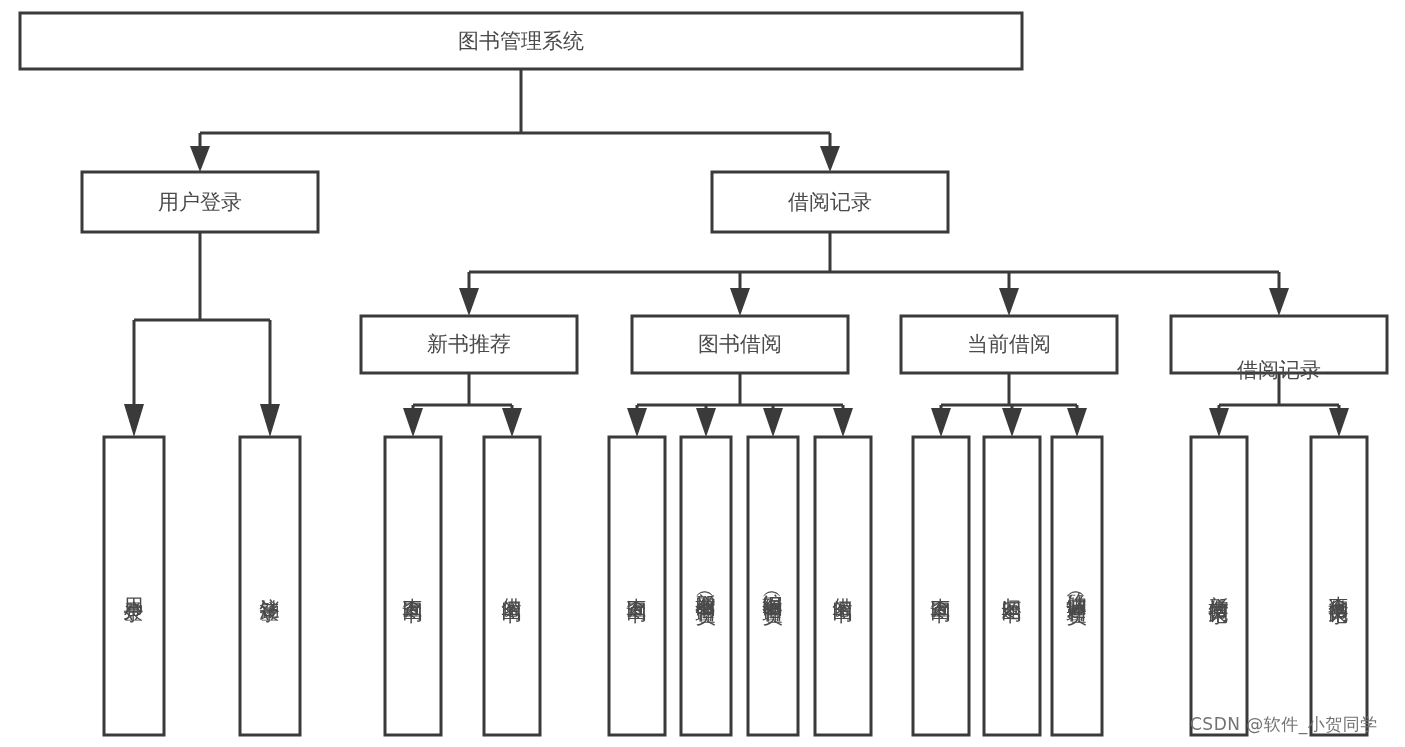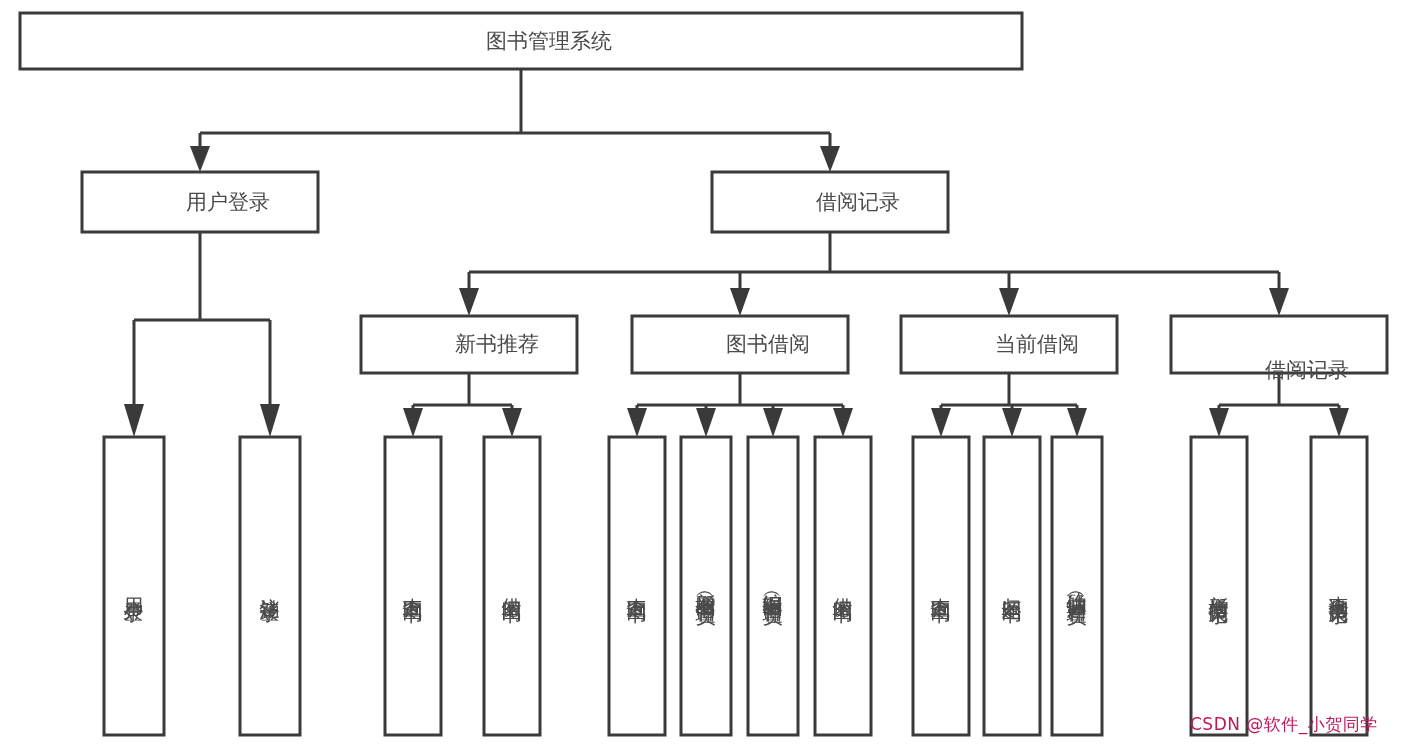--- a/index.html
+++ b/index.html
@@ -46,35 +46,34 @@
     align-items: center;
     justify-content: center;
     color: #4a4a4a;
     font-family: "DejaVu Sans", "Liberation Sans", sans-serif;
     pointer-events: none;
     text-align: center;
     line-height: 1.25;
   }
   .node-label.horizontal {
     font-size: 21px;
-    padding-left: 28px;
   }
   .node-label.vertical {
     writing-mode: vertical-rl;
     text-orientation: upright;
     font-size: 20px;
     letter-spacing: 2px;
     line-height: 1.2;
   }
   .watermark {
     position: absolute;
     left: 1190px;
     top: 713px;
     font-size: 17px;
-    color: #be185d;
+    color: #737373;
     font-family: "DejaVu Sans", "Liberation Sans", sans-serif;
     white-space: nowrap;
     letter-spacing: 0.5px;
   }
 </style>
 </head>
 <body>
 
 <div id="diagram-root">
 

